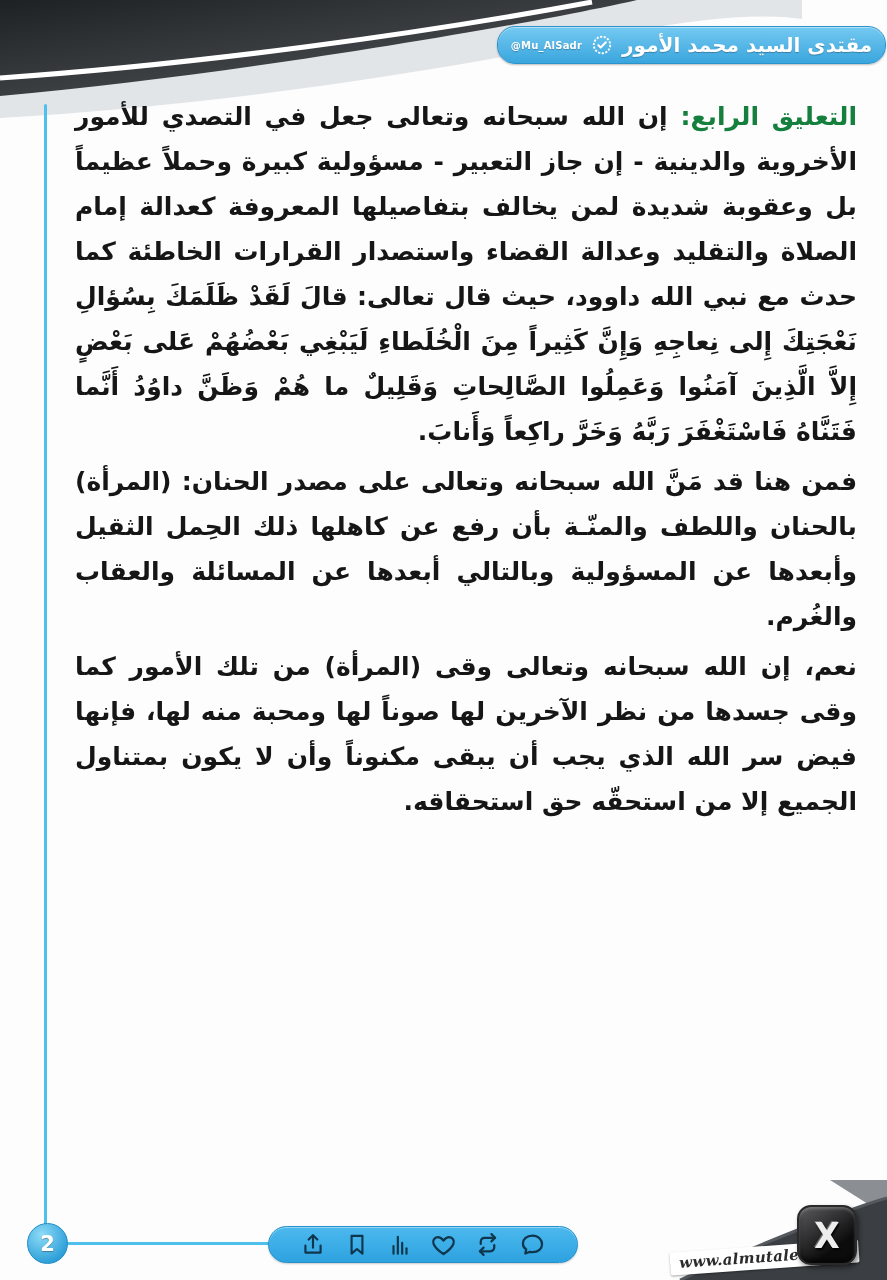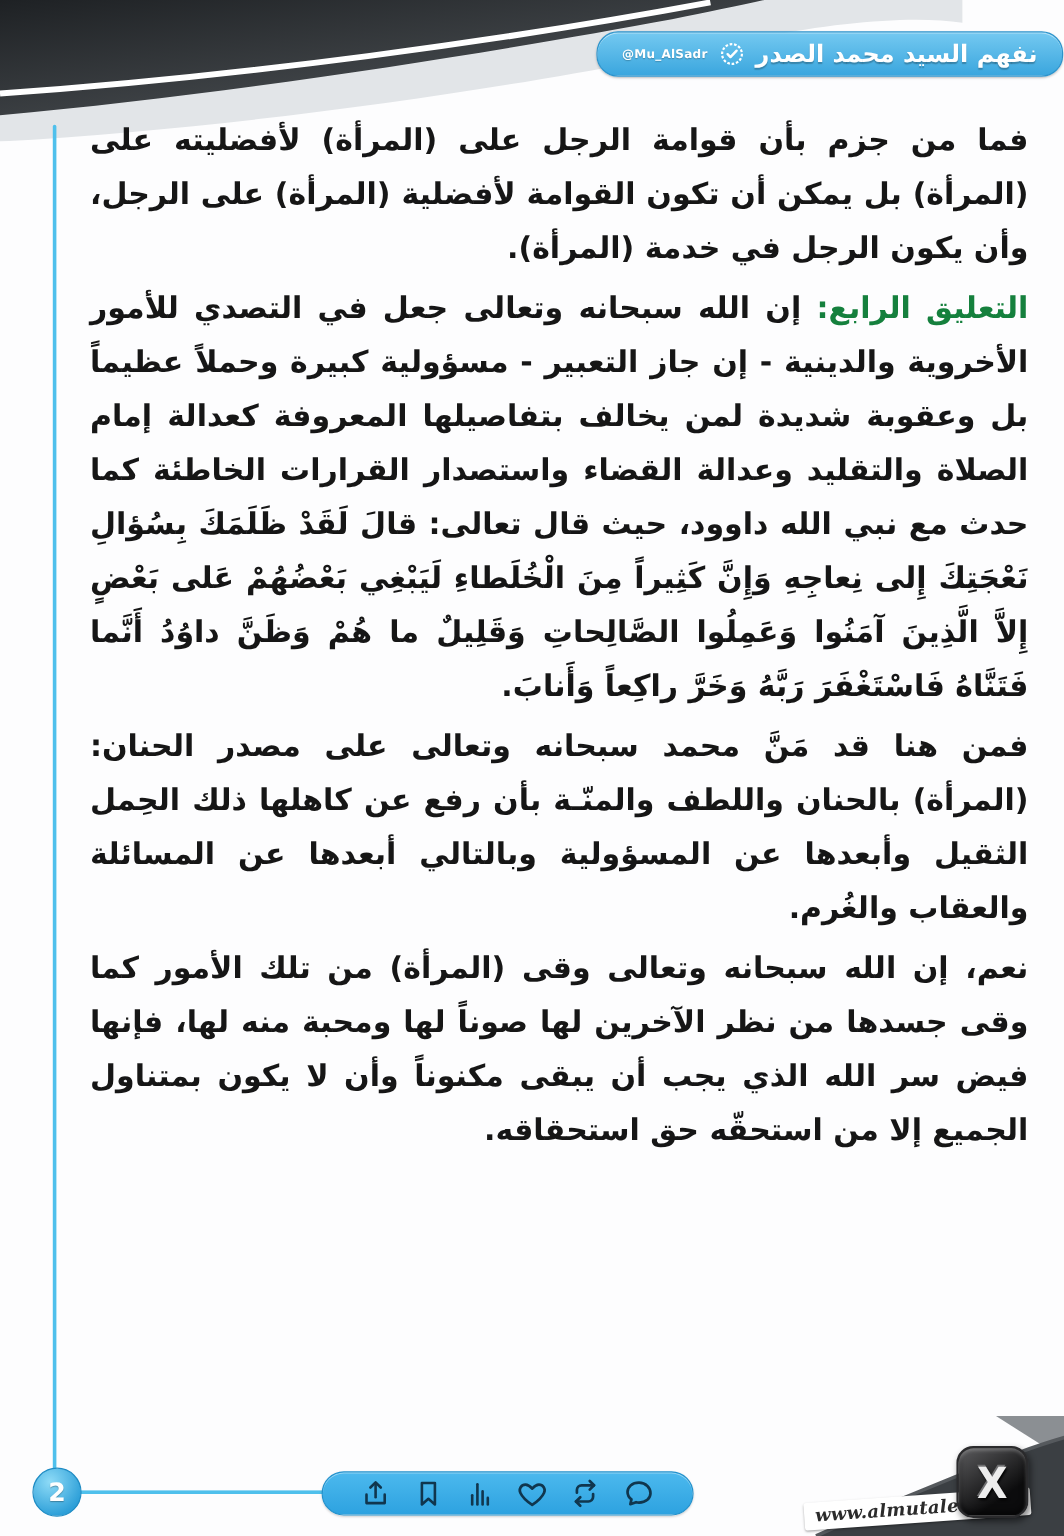--- a/index.html
+++ b/index.html
@@ -84,34 +84,33 @@
       <stop offset="0" stop-color="#1e2124"></stop>
         <stop offset="1" stop-color="#565b5f"></stop>
     </linearGradient>
   </defs>
   <path d="M0,118 C240,104 470,66 630,32 C700,18 762,13 802,19 L802,0 L0,0 Z" fill="#e2e5e8"></path>
   <path d="M0,96 C200,78 420,42 560,16 C590,10 615,5 637,0 L0,0 Z" fill="url(#g1)"></path>
   <path d="M592,2 C420,34 200,64 0,78" stroke="#ffffff" stroke-width="5" fill="none"></path>
 </svg>
 
 <div class="header-pill" dir="rtl">
-  <span class="acct">نفهم السيد محمد الصدر</span>
+  <span class="acct">مقتدى السيد محمد الأمور</span>
   <svg width="22" height="22" viewBox="0 0 24 24">
     <circle cx="12" cy="12" r="9" fill="none" stroke="#ffffff" stroke-width="2" stroke-dasharray="2.4 1.6"></circle>
     <path d="M8 12.2l2.6 2.6L16.2 9" fill="none" stroke="#ffffff" stroke-width="2.2" stroke-linecap="round" stroke-linejoin="round"></path>
   </svg>
   <span class="handle" dir="ltr">@Mu_AlSadr</span>
 </div>
 
 <div class="v-rule"></div>
 
 <div class="doc">
-  <p>فما من جزم بأن قوامة الرجل على (المرأة) لأفضليته على (المرأة) بل يمكن أن تكون القوامة لأفضلية (المرأة) على الرجل، وأن يكون الرجل في خدمة (المرأة).</p>
   <p><span class="lbl">التعليق الرابع:</span><span> إن الله سبحانه وتعالى جعل في التصدي للأمور الأخروية والدينية - إن جاز التعبير - مسؤولية كبيرة وحملاً عظيماً بل وعقوبة شديدة لمن يخالف بتفاصيلها المعروفة كعدالة إمام الصلاة والتقليد وعدالة القضاء واستصدار القرارات الخاطئة كما حدث مع نبي الله داوود، حيث قال تعالى: قالَ لَقَدْ ظَلَمَكَ بِسُؤالِ نَعْجَتِكَ إِلى نِعاجِهِ وَإِنَّ كَثِيراً مِنَ الْخُلَطاءِ لَيَبْغِي بَعْضُهُمْ عَلى بَعْضٍ إِلاَّ الَّذِينَ آمَنُوا وَعَمِلُوا الصَّالِحاتِ وَقَلِيلٌ ما هُمْ وَظَنَّ داوُدُ أَنَّما فَتَنَّاهُ فَاسْتَغْفَرَ رَبَّهُ وَخَرَّ راكِعاً وَأَنابَ.</span></p>
-  <p>فمن هنا قد مَنَّ محمد سبحانه وتعالى على مصدر الحنان: (المرأة) بالحنان واللطف والمنّـة بأن رفع عن كاهلها ذلك الحِمل الثقيل وأبعدها عن المسؤولية وبالتالي أبعدها عن المسائلة والعقاب والغُرم.</p>
+  <p>فمن هنا قد مَنَّ الله سبحانه وتعالى على مصدر الحنان: (المرأة) بالحنان واللطف والمنّـة بأن رفع عن كاهلها ذلك الحِمل الثقيل وأبعدها عن المسؤولية وبالتالي أبعدها عن المسائلة والعقاب والغُرم.</p>
   <p>نعم، إن الله سبحانه وتعالى وقى (المرأة) من تلك الأمور كما وقى جسدها من نظر الآخرين لها صوناً لها ومحبة منه لها، فإنها فيض سر الله الذي يجب أن يبقى مكنوناً وأن لا يكون بمتناول الجميع إلا من استحقّه حق استحقاقه.</p>
 </div>
 
 <div class="h-rule"></div>
 <div class="page-num">
   <span>2</span>
 </div>
 
 <div class="toolbar">
   <button title="">

